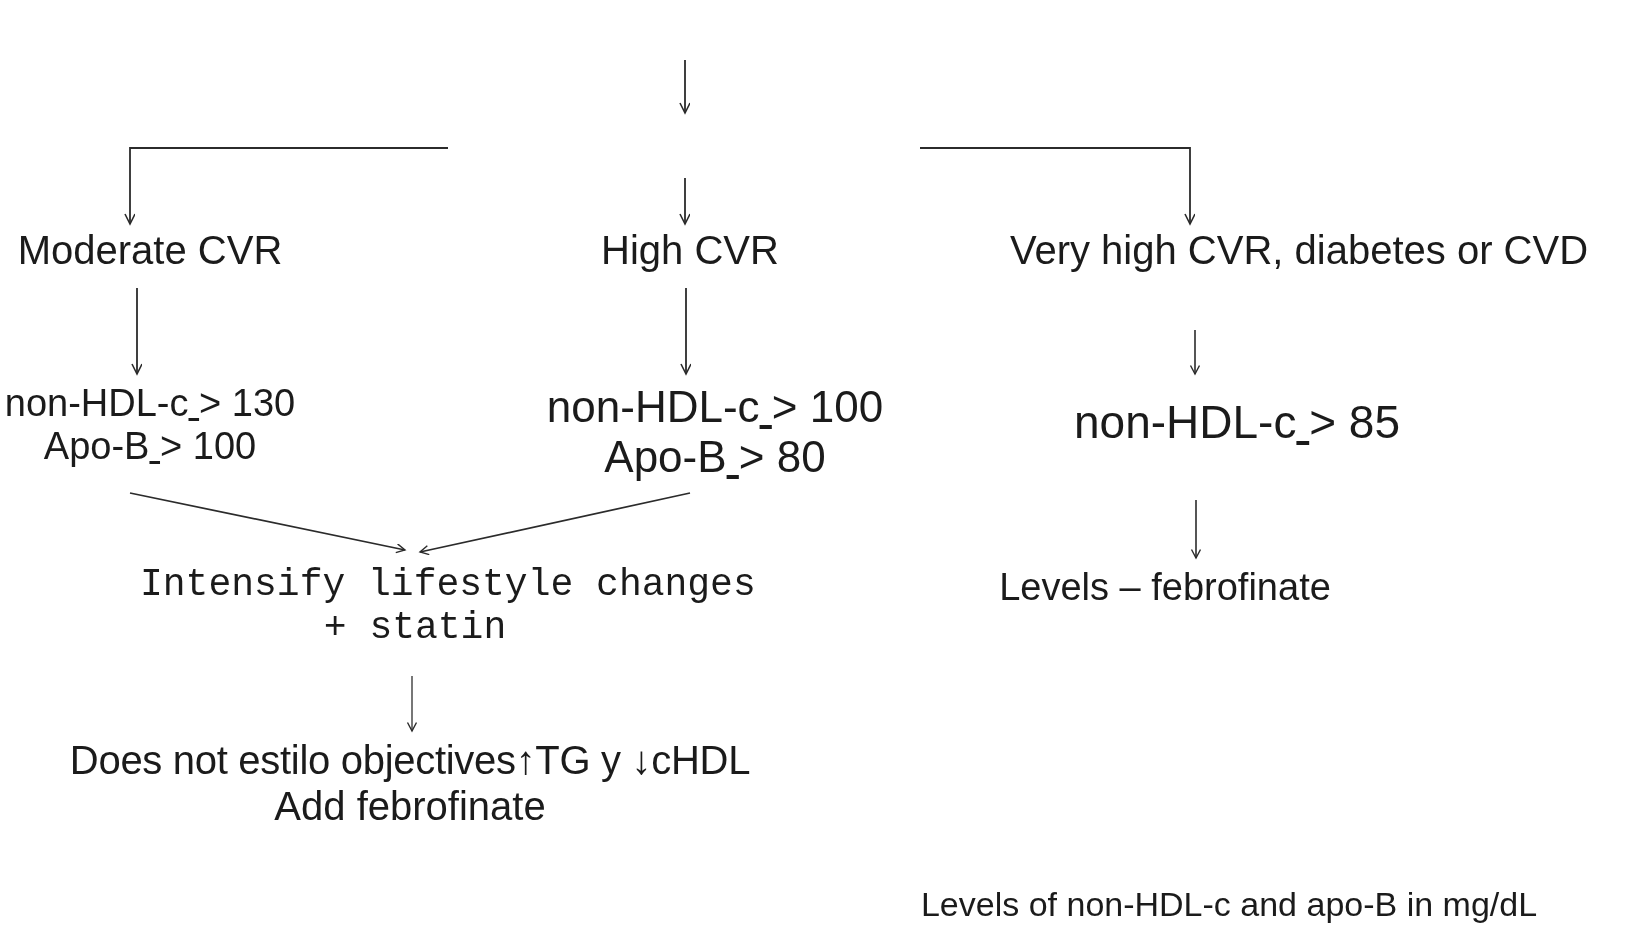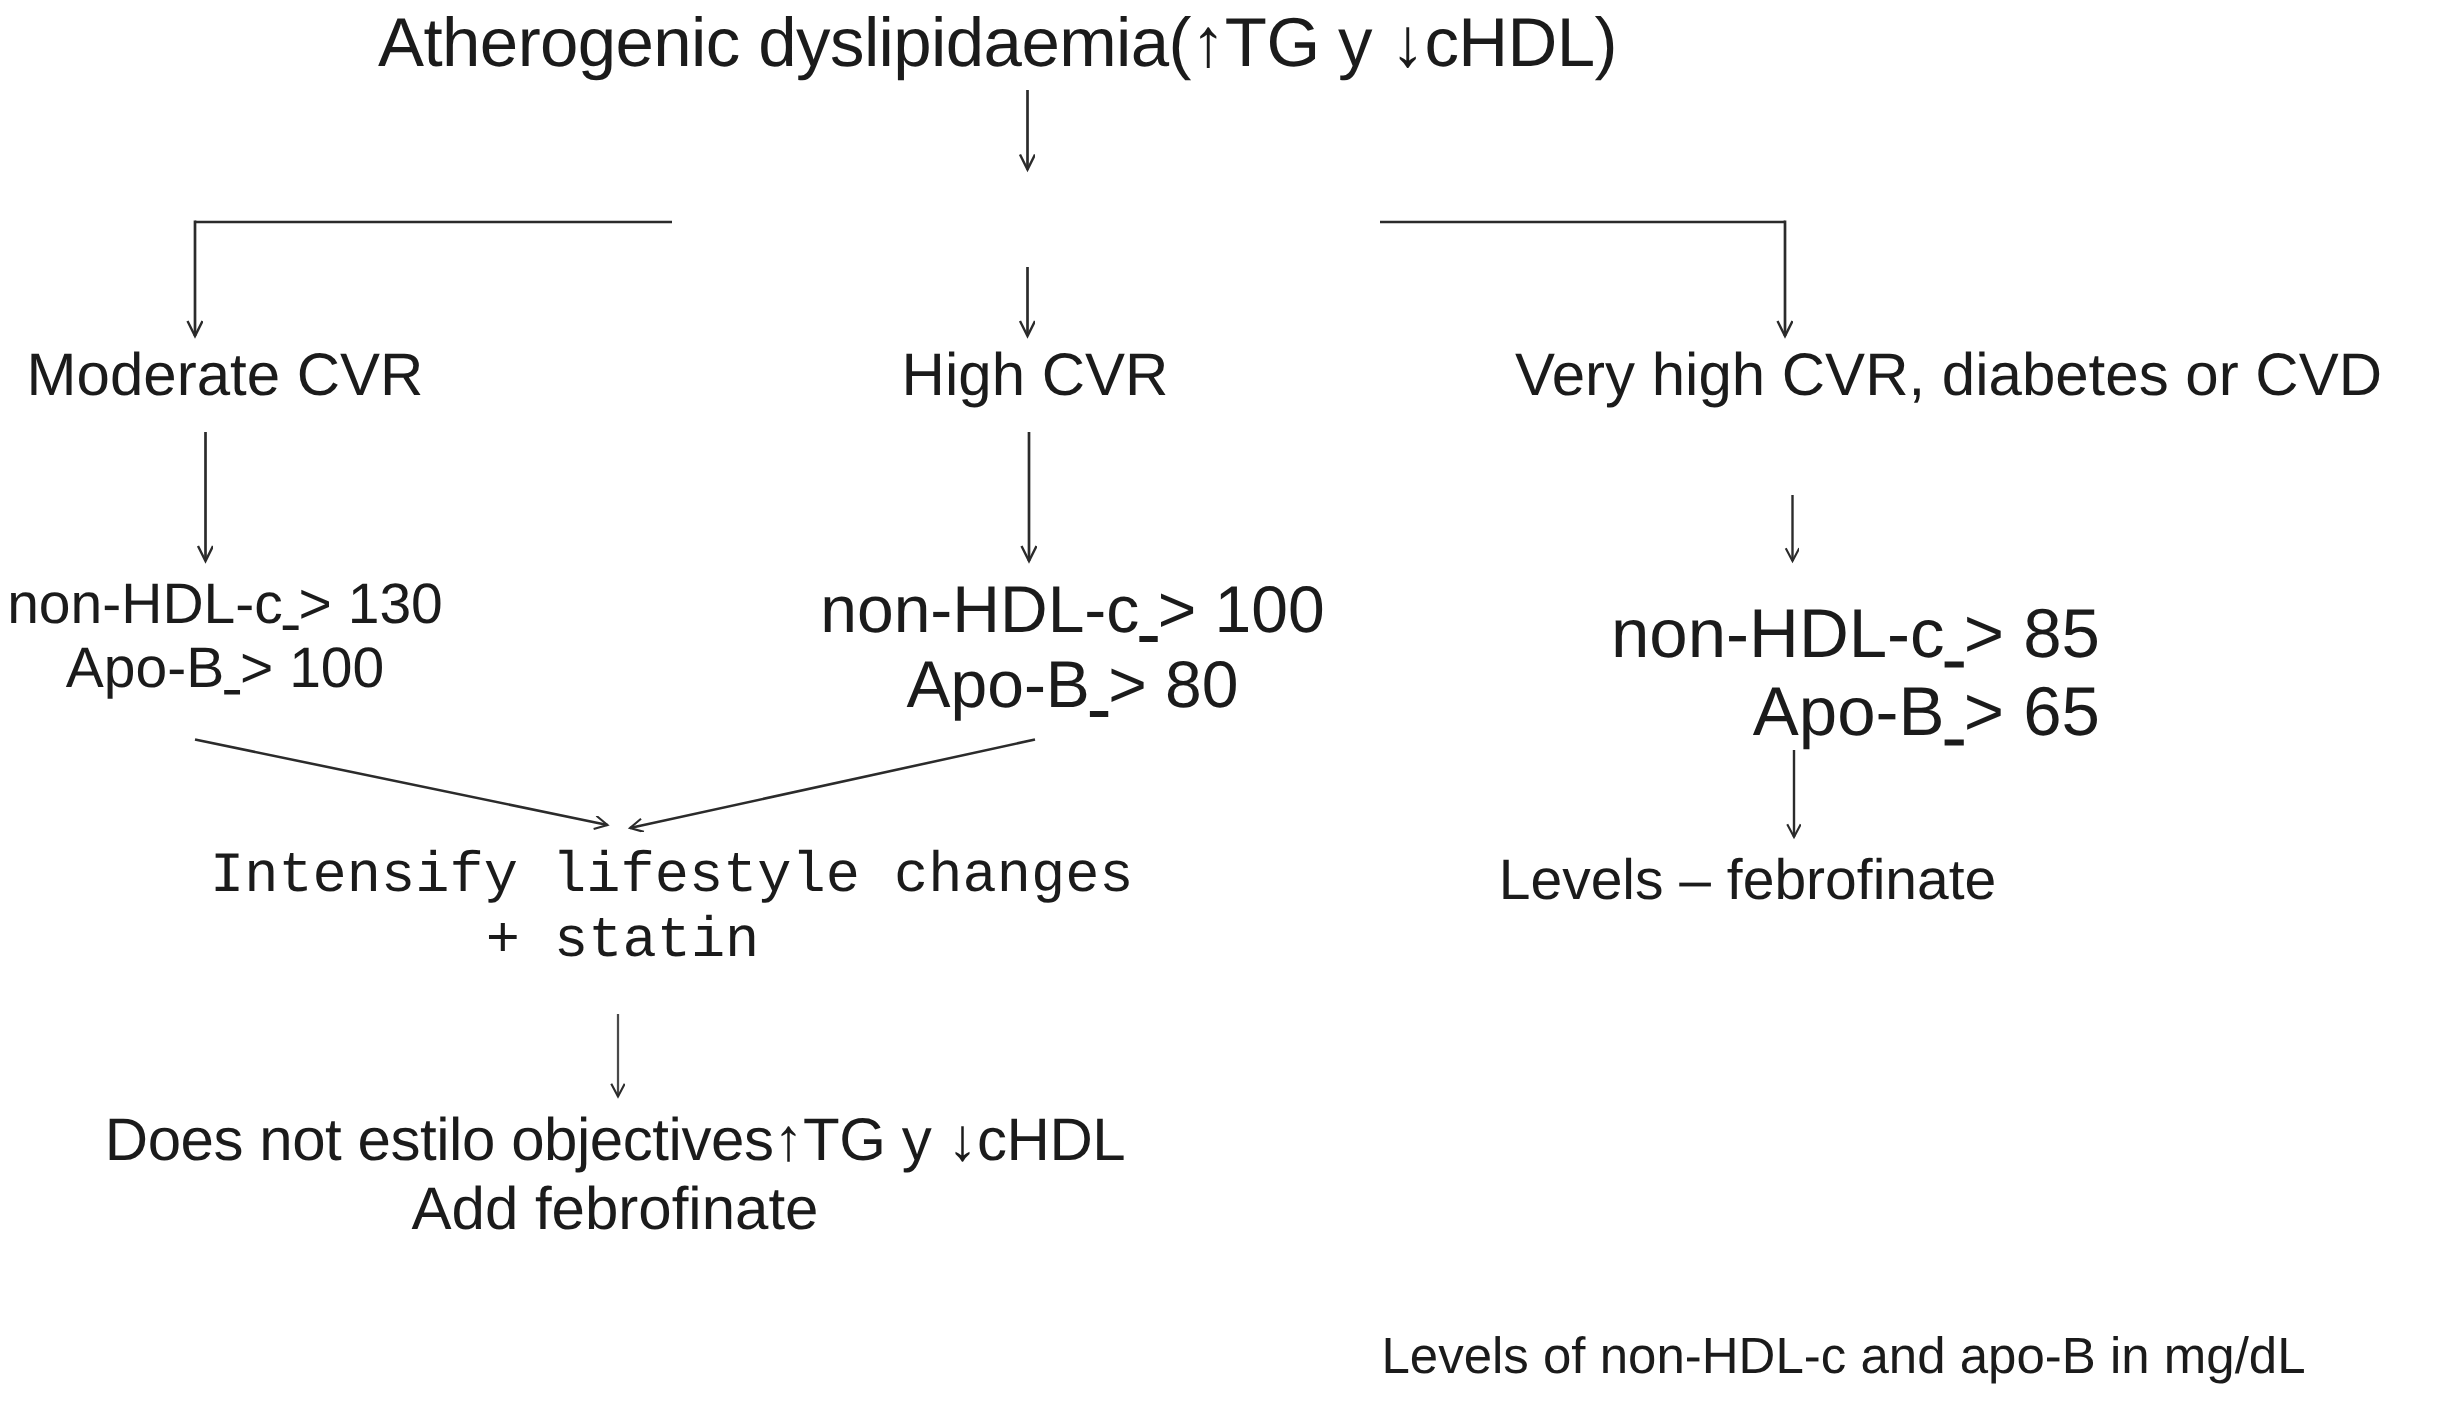--- a/index.html
+++ b/index.html
@@ -135,42 +135,40 @@
     <line x1="1195" y1="330" x2="1195" y2="374" stroke="#2b2b2b" stroke-width="1.6" marker-end="url(#ah-sm)"></line>
 
     <line x1="130" y1="493" x2="405" y2="550" stroke="#2b2b2b" stroke-width="1.7" marker-end="url(#ah-sm)"></line>
     <line x1="690" y1="493" x2="420" y2="552" stroke="#2b2b2b" stroke-width="1.7" marker-end="url(#ah-sm)"></line>
 
     <line x1="412" y1="676" x2="412" y2="731" stroke="#4a4a4a" stroke-width="1.5" marker-end="url(#ah-sm)"></line>
 
     <line x1="1196" y1="500" x2="1196" y2="558" stroke="#2b2b2b" stroke-width="1.6" marker-end="url(#ah-sm)"></line>
   </svg>
 
-  <div class="node n-title">Atherogenic dyslipidaemia(↑TG y ↓cHDL)</div>
 
 
   <div class="node n-high">High CVR</div>
 
   <div class="node n-mod">Moderate CVR</div>
 
   <div class="node n-veryhigh">Very high CVR, diabetes or CVD</div>
 
   <div class="node n-mod-vals">
     <div>non-HDL-c<span class="geq" style="text-decoration:underline">&nbsp;</span>&gt; 130</div>
     <div>Apo-B<span class="geq" style="text-decoration:underline">&nbsp;</span>&gt; 100</div>
   </div>
 
   <div class="node n-high-vals">
     <div>non-HDL-c<span class="geq" style="text-decoration:underline">&nbsp;</span>&gt; 100</div>
     <div>Apo-B<span class="geq" style="text-decoration:underline">&nbsp;</span>&gt; 80</div>
   </div>
 
   <div class="node n-vh-vals">
     <div>non-HDL-c<span class="geq" style="text-decoration:underline">&nbsp;</span>&gt; 85</div>
-    <div>Apo-B<span class="geq" style="text-decoration:underline">&nbsp;</span>&gt; 65</div>
   </div>
 
   <div class="node n-intensify">
     <div>Intensify lifestyle changes</div>
     <div>+ statin</div>
   </div>
 
   <div class="node n-statin-feb">Levels – febrofinate</div>
 
   <div class="node n-fail">

